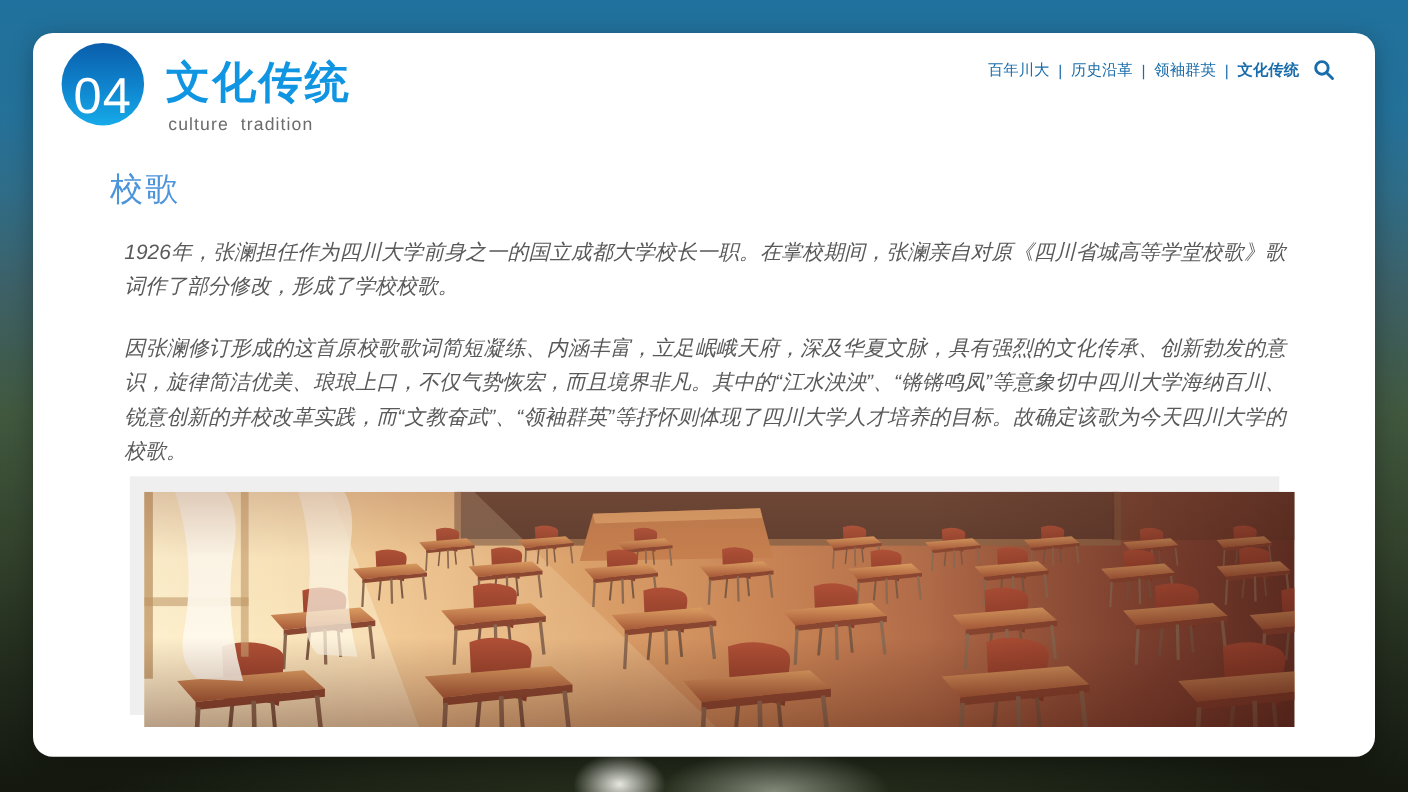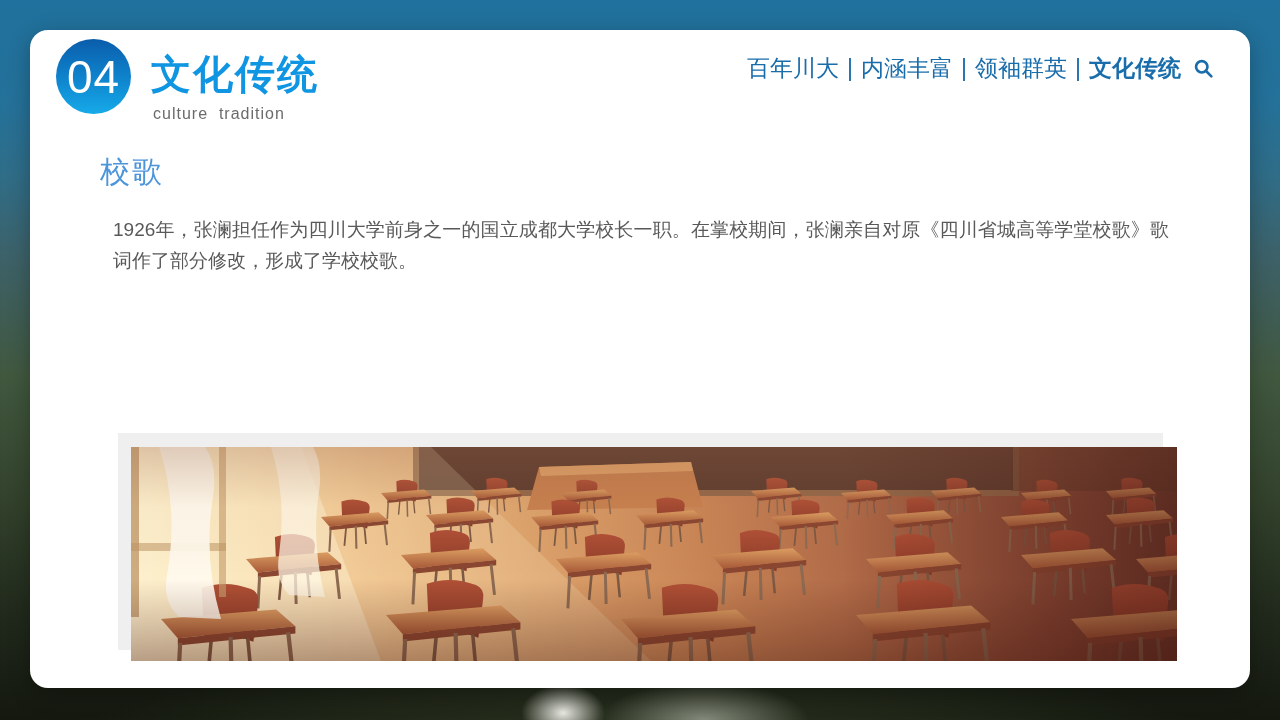--- a/index.html
+++ b/index.html
@@ -20,46 +20,46 @@
     background:#ffffff; border-radius:18px;
     box-shadow:0 6px 22px rgba(0,0,0,.28);
   }
 
   
   .badge {
     position:absolute; left:26px; top:9px; width:75px; height:75px;
     border-radius:50%;
     background:linear-gradient(180deg,#0a5dab 0%, #0f86cf 55%, #16aae9 100%);
     color:#fff; font-size:46px; font-weight:400;
-    display:flex; align-items:center; justify-content:center;
+    display:flex; align-items:flex-end; justify-content:center;
     letter-spacing:1px;
   }
   .titleblock { position:absolute; left:121px; top:17px; }
   .title { font-size:40px; font-weight:700; color:#1095e2; letter-spacing:2px; }
   .subtitle { font-size:16px; color:#6b6b6b; margin-top:3px; margin-left:2px; white-space:pre; letter-spacing:1px; }
 
   .nav {
     position:absolute; top:23px; right:36px;
     display:flex; align-items:center;
-    font-size:23px; color:#1a6dab; white-space:nowrap;
+    font-size:14px; color:#1a6dab; white-space:nowrap;
   }
   .nav .item { cursor:pointer; }
   .nav .item.active { font-weight:700; }
   .nav .sep { margin:0 8px; color:#1a6dab; }
   .nav .search { margin-left:12px; display:flex; align-items:center; cursor:pointer; }
 
   
   .heading {
     position:absolute; left:70px; top:122px;
     font-size:30px; font-weight:400; color:#4d95db; letter-spacing:2px;
   }
   .bodytext { position:absolute; left:83px; top:184px; width:1056px; }
   .bodytext p {
     font-size:19px; line-height:31px; color:#595959;
-    text-align:justify; margin-bottom:26px;
+    text-align:justify; margin-bottom:26px;font-style:italic;
   }
 
   
   .img-frame {
     position:absolute; left:88px; top:403px; width:1045px; height:217px;
     background:#f0eff0;
   }
   .photo {
     position:absolute; left:101px; top:417px; width:1046px; height:214px;
     overflow:hidden;
@@ -75,37 +75,38 @@
     <span>04</span>
   </div>
   <div class="titleblock">
     <div class="title">文化传统</div>
     <div class="subtitle">culture  tradition</div>
   </div>
 
   <div class="nav">
     <span class="item">百年川大</span>
     <span class="sep">|</span>
-    <span class="item">内涵丰富</span>
+    <span class="item">历史沿革</span>
     <span class="sep">|</span>
     <span class="item">领袖群英</span>
     <span class="sep">|</span>
     <span class="item active">文化传统</span>
     <span class="search">
       <svg width="21" height="21" viewBox="0 0 24 24" fill="none" stroke="#1a6dab" stroke-width="3" stroke-linecap="round">
         <circle cx="10" cy="10" r="6.5"></circle>
         <line x1="15.2" y1="15.2" x2="21" y2="21"></line>
       </svg>
     </span>
   </div>
 
   <div class="heading">校歌</div>
 
   <div class="bodytext">
     <p>1926年，张澜担任作为四川大学前身之一的国立成都大学校长一职。在掌校期间，张澜亲自对原《四川省城高等学堂校歌》歌词作了部分修改，形成了学校校歌。</p>
+    <p>因张澜修订形成的这首原校歌歌词简短凝练、内涵丰富，立足岷峨天府，深及华夏文脉，具有强烈的文化传承、创新勃发的意识，旋律简洁优美、琅琅上口，不仅气势恢宏，而且境界非凡。其中的“江水泱泱”、“锵锵鸣凤”等意象切中四川大学海纳百川、锐意创新的并校改革实践，而“文教奋武”、“领袖群英”等抒怀则体现了四川大学人才培养的目标。故确定该歌为今天四川大学的校歌。</p>
   </div>
 
   <div class="img-frame"></div>
   <div class="photo">
     <svg viewBox="0 0 1046 214" preserveAspectRatio="none" xmlns="http://www.w3.org/2000/svg">
       <defs>
         <linearGradient id="bgx" x1="0" y1="0" x2="1" y2="0">
           <stop offset="0%" stop-color="#fdeec8"></stop>
           <stop offset="10%" stop-color="#f6d9a4"></stop>
           <stop offset="22%" stop-color="#eec089"></stop>

